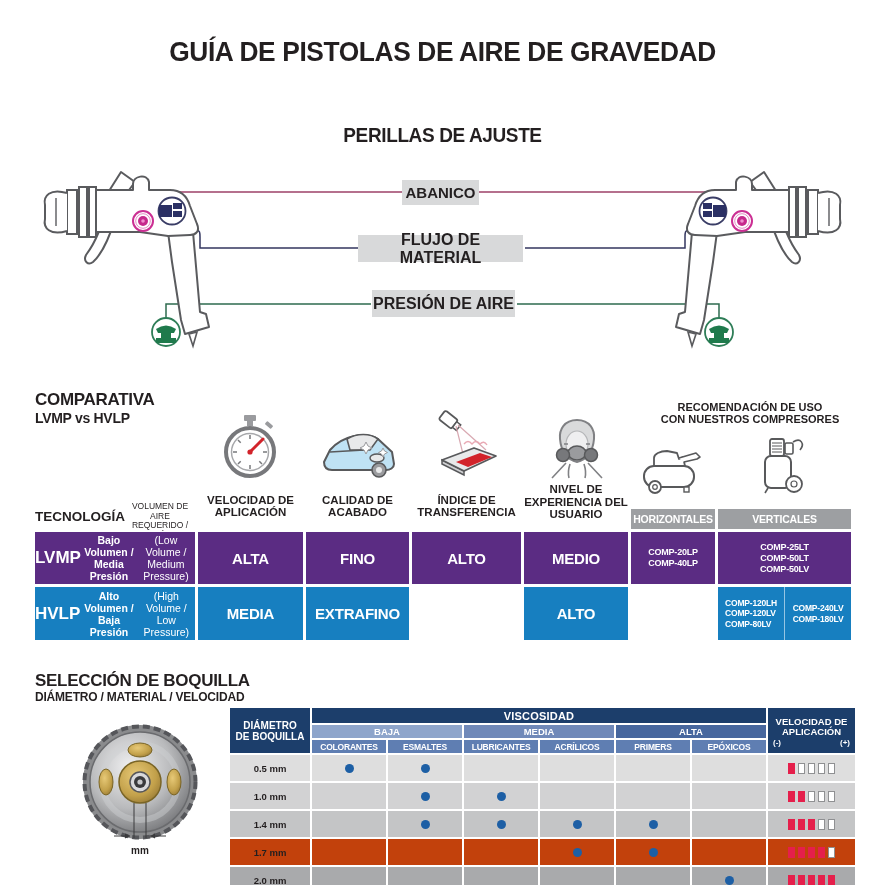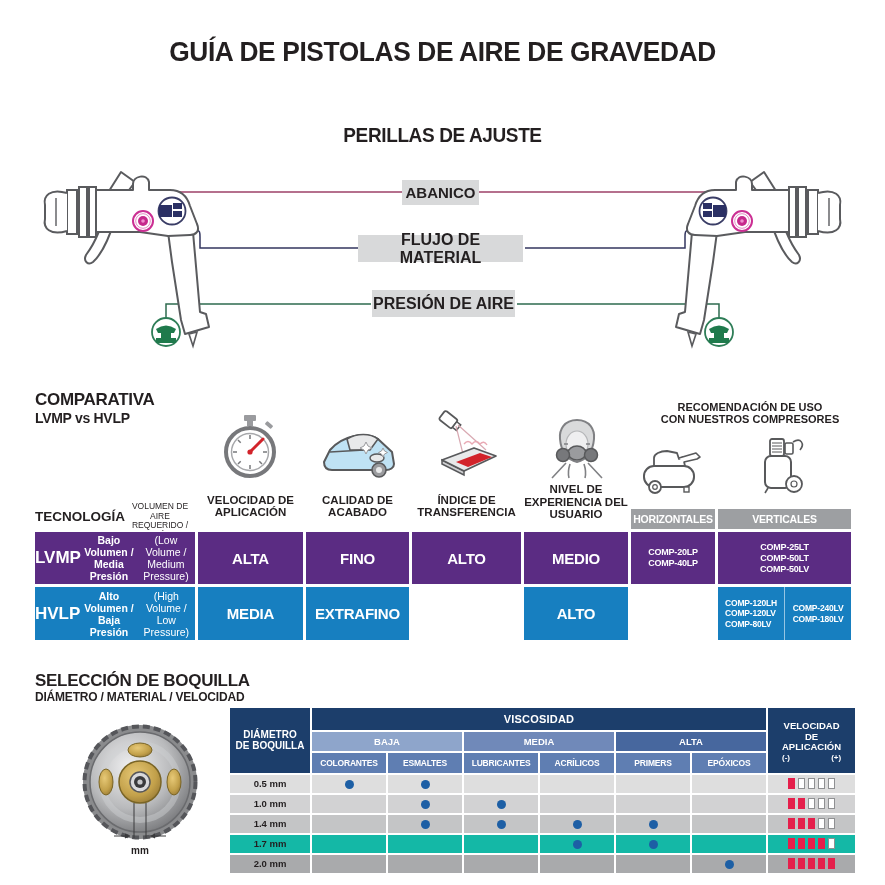--- a/index.html
+++ b/index.html
@@ -40,27 +40,27 @@
 
   
   #nozzle-table{position:absolute;left:228px;top:706px;border-collapse:separate;border-spacing:2px;table-layout:fixed}
   #nozzle-table th,#nozzle-table td{overflow:hidden;text-align:center;vertical-align:middle}
   .navy{background:#1c3e6b;color:#fff}
   th.visc{font-size:11px;font-weight:bold;height:15px;letter-spacing:.2px}
   th.corner{font-size:10px;font-weight:bold;line-height:11px}
   th.grp{color:#fff;font-size:9.5px;font-weight:bold;height:13px}
   th.g0{background:#8ea5cb}th.g1{background:#7089b9}th.g2{background:#47679e}
   th.mat{background:#5f7eb2;color:#fff;font-size:8.5px;font-weight:bold;height:13px;letter-spacing:-.2px}
-  td.vel-head{padding:9px}
+  td.vel-head{padding:0}
   .vel-inner{display:flex;flex-direction:column;justify-content:space-between;height:100%;padding:4px 5px 2px}
   .vel-title{font-size:9.5px;font-weight:bold;line-height:10.5px}
   .vel-ends{display:flex;justify-content:space-between;font-size:8px;font-weight:bold}
-  tr.datarow td{height:18px;font-size:9.5px}
+  tr.datarow td{height:26px;font-size:9.5px}
   tr.r0 td{background:#dedede}tr.r1 td{background:#d2d2d3}tr.r2 td{background:#c4c5c6}
-  tr.r3 td{background:#14b8a6}tr.r4 td{background:#a9aaac}
+  tr.r3 td{background:#c2410c}tr.r4 td{background:#a9aaac}
   td.diam{font-weight:bold;color:#231f20}
   .dot{display:inline-block;width:9px;height:9px;border-radius:50%;background:#1d5fa5;vertical-align:middle}
   .bars{display:flex;gap:3px;justify-content:center;align-items:center}
   .bar{display:inline-block;width:7px;height:11px;background:#fff;border:1px solid #8f9092}
   .bar.filled{background:#e51f4b;border-color:#e51f4b}
   .mm-label{font-size:10px;font-weight:bold;text-align:center}
 </style>
 </head>
 <body>
 

